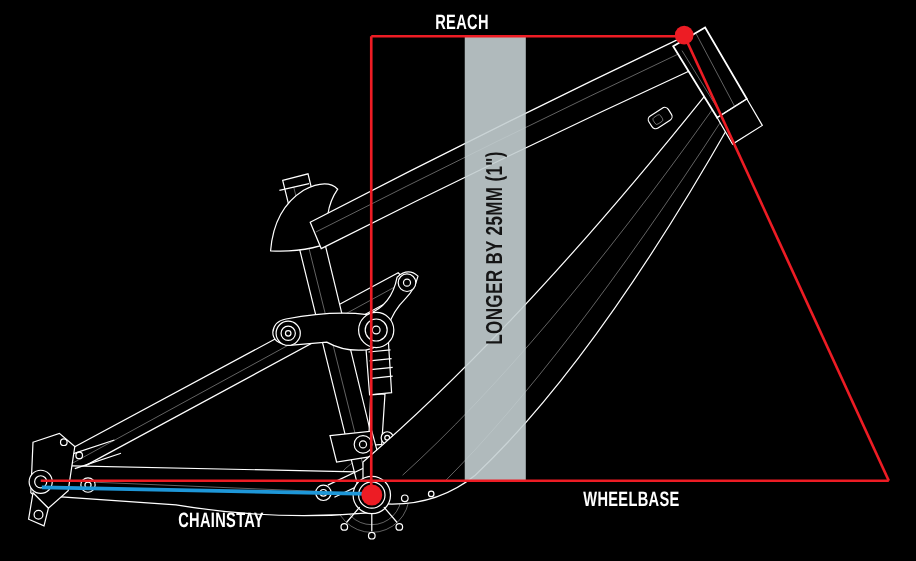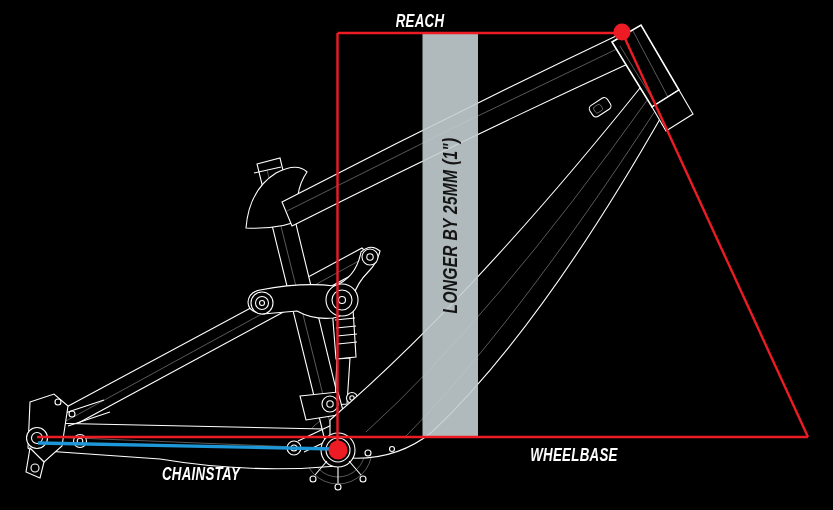--- a/index.html
+++ b/index.html
@@ -6,21 +6,21 @@
     --c-background:#000000;
     --c-line:#ffffff;
     --c-red:#ed1c24;
     --c-blue:#1e97d8;
     --c-band:#c3ced0;
     --c-band-text:#151515;
     --c-label:#ffffff;
   }
   html,body{margin:0;padding:0;background:var(--c-background);}
   .stage{position:relative;width:833px;height:510px;background:var(--c-background);
-         overflow:hidden;font-family:"Liberation Sans",sans-serif;font-style:italic;}
+         overflow:hidden;font-family:"Liberation Sans",sans-serif;}
   .stage svg{position:absolute;left:0;top:0;}
   
   .fl{fill:#000;stroke:var(--c-line);stroke-width:1.1;}
   .hl{stroke-width:1.6;}
   .ln{fill:none;stroke:var(--c-line);stroke-width:1.1;}
   .faint{fill:none;stroke:var(--c-line);stroke-width:.7;opacity:.5;}
   .band{fill:var(--c-band);opacity:.9;}
   .redl{fill:none;stroke:var(--c-red);stroke-width:2.4;}
   .bluel{fill:none;stroke:var(--c-blue);stroke-width:3.4;}
   .reddot{fill:var(--c-red);stroke:none;}

